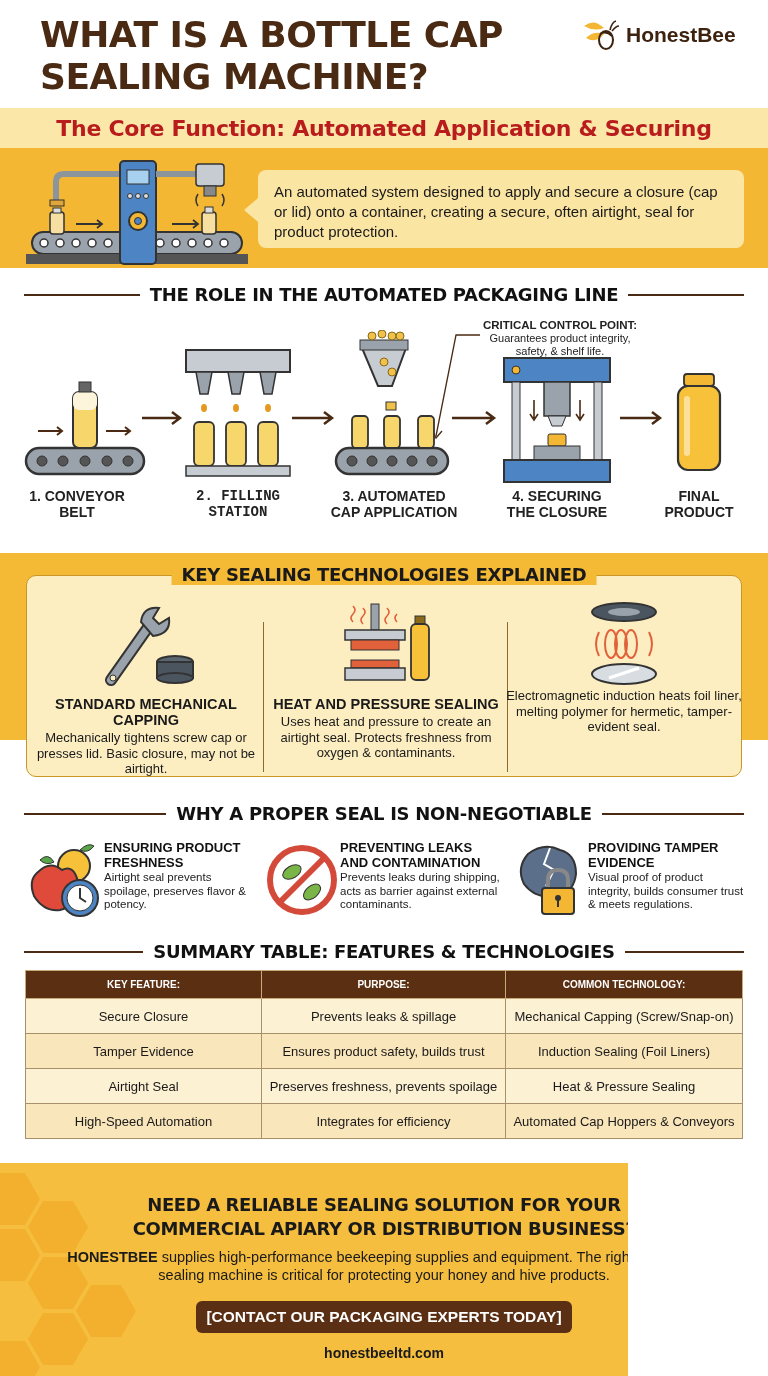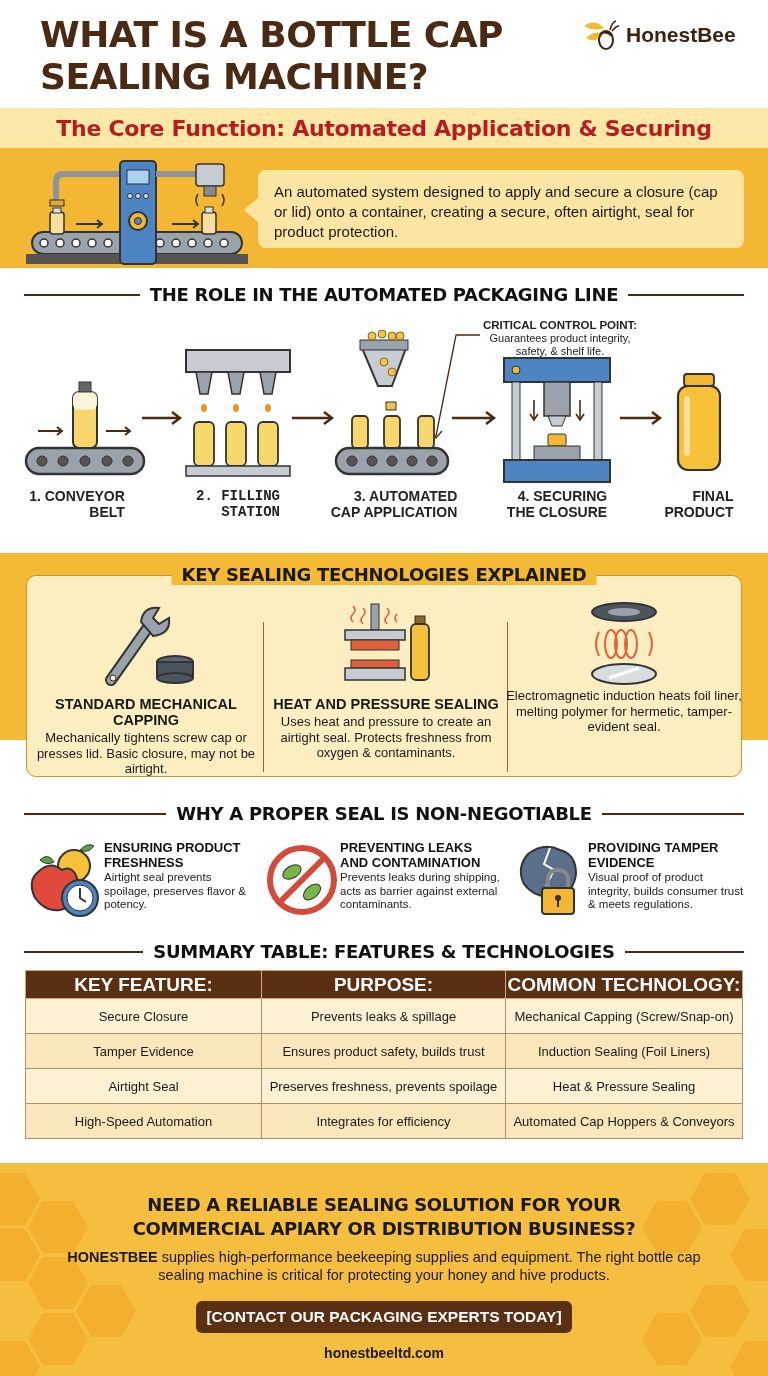--- a/index.html
+++ b/index.html
@@ -10,39 +10,39 @@
   .logo-text { font-weight: bold; font-size: 21px; color: #3d2210; }
   .core-band { position: absolute; left: 0; top: 108px; width: 768px; height: 40px; background: #fbe7a8; display: flex; align-items: center; justify-content: center; }
   .core-title { font-family: "DejaVu Sans", sans-serif; font-weight: bold; font-size: 22px; color: #b91c1c; letter-spacing: -0.3px; }
   .core-body { position: absolute; left: 0; top: 148px; width: 768px; height: 120px; background: #f3b733; }
   .core-illus { position: absolute; left: 22px; top: 8px; }
   .bubble { position: absolute; left: 258px; top: 22px; width: 486px; height: 78px; background: #fbe5a3; border-radius: 8px; padding: 12px 16px; font-size: 15px; line-height: 20px; color: #1a1a1a; }
   .bubble::before { content: ""; position: absolute; left: -14px; top: 28px; border-top: 12px solid transparent; border-bottom: 12px solid transparent; border-right: 14px solid #fbe5a3; }
   .sec-head { position: absolute; left: 24px; width: 720px; display: flex; align-items: center; gap: 10px; }
   .sec-head .line { flex: 1; height: 2px; background: #4a2a12; }
   .sec-head .txt { font-family: "DejaVu Sans", sans-serif; font-weight: bold; font-size: 18px; color: #111; white-space: nowrap; letter-spacing: -0.3px; }
-  .step-label { position: absolute; font-weight: bold; font-size: 14px; line-height: 16px; text-align: right; color: #222; white-space: nowrap; transform: translateX(-50%); }
+  .step-label { position: absolute; font-weight: bold; font-size: 14px; line-height: 16px; text-align: center; color: #222; white-space: nowrap; transform: translateX(-50%); }
   .ccp { position: absolute; left: 480px; top: 319px; width: 160px; text-align: center; font-size: 11px; line-height: 13px; color: #222; }
   .ccp b { display: block; font-size: 11.5px; }
   .tech-band { position: absolute; left: 0; top: 553px; width: 768px; height: 187px; background: #f4b935; }
   .tech-card { position: absolute; left: 26px; top: 22px; width: 716px; height: 202px; background: #fdeec2; border-radius: 10px; border: 1.5px solid #c99725; }
   .tech-title { position: absolute; left: 50%; top: 10px; transform: translateX(-50%); background: #f4b935; padding: 0 10px; font-family: "DejaVu Sans", sans-serif; font-weight: bold; font-size: 18px; white-space: nowrap; letter-spacing: -0.3px; }
   .tech-col { position: absolute; top: 24px; width: 238px; height: 176px; text-align: center; }
   .tech-col .ico { height: 86px; display: flex; justify-content: center; align-items: flex-end; }
   .tech-col h3 { font-size: 14.5px; font-weight: bold; line-height: 16px; margin-top: 10px; color: #1a1a1a; }
   .tech-col p { font-size: 13px; line-height: 15.5px; margin-top: 2px; color: #1a1a1a; }
   .vdiv { position: absolute; top: 46px; width: 1px; height: 150px; background: #8c6a2a; }
   .why-item { position: absolute; top: 840px; display: flex; }
   .why-item h4 { font-size: 13px; font-weight: bold; line-height: 15px; color: #111; }
   .why-item p { font-size: 11.5px; line-height: 13.5px; color: #222; margin-top: 1px; }
   table { position: absolute; left: 25px; top: 970px; width: 718px; border-collapse: collapse; font-size: 13px; }
-  th { background: #5b2f12; color: #fff; font-weight: bold; height: 28px; border: 1px solid #c8a97a; font-size: 19px; margin-top: 28px; }
+  th { background: #5b2f12; color: #fff; font-weight: bold; height: 28px; border: 1px solid #c8a97a; font-size: 10px; margin-top: 28px; }
   td { height: 35px; text-align: center; border: 1px solid #a8906a; background: #fdf1d4; color: #1a1a1a; }
   tr:nth-child(even) td { background: #fae6bb; }
-  .cta { position: absolute; left: 0; top: 1163px; width: 768px; height: 213px; background: #f6be3f; overflow: hidden; }
+  .cta { position: absolute; left: 0; top: 1163px; width: 628px; height: 213px; background: #f6be3f; overflow: hidden; }
   .hex { position: absolute; width: 60px; height: 52px; background: #f2b02e; clip-path: polygon(25% 0,75% 0,100% 50%,75% 100%,25% 100%,0 50%); }
   .cta h2 { position: absolute; left: 0; top: 30px; width: 768px; text-align: center; font-family: "DejaVu Sans", sans-serif; font-weight: bold; font-size: 18px; line-height: 24px; color: #1a1a1a; letter-spacing: -0.4px; }
   .cta p { position: absolute; left: 60px; top: 85px; width: 648px; text-align: center; font-size: 14.5px; line-height: 18px; color: #1a1a1a; }
   .cta-btn { position: absolute; left: 196px; top: 138px; width: 376px; height: 32px; background: #5a2f13; border-radius: 6px; color: #fff; font-weight: bold; font-size: 15.5px; display: flex; align-items: center; justify-content: center; border: none; font-family: "Liberation Sans", sans-serif; }
   .cta-url { position: absolute; left: 0; top: 182px; width: 768px; text-align: center; font-weight: bold; font-size: 14px; color: #1a1a1a; }
 </style>
 </head>
 <body>
 
 <div class="header">

